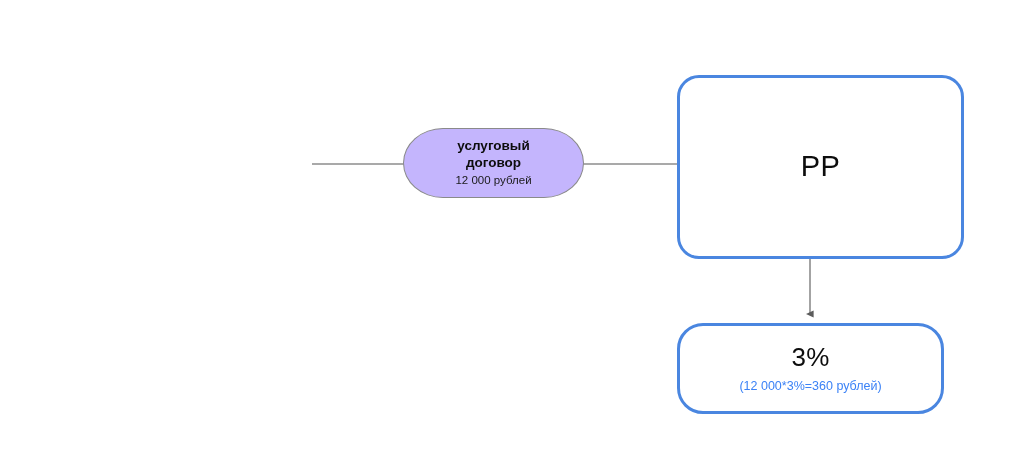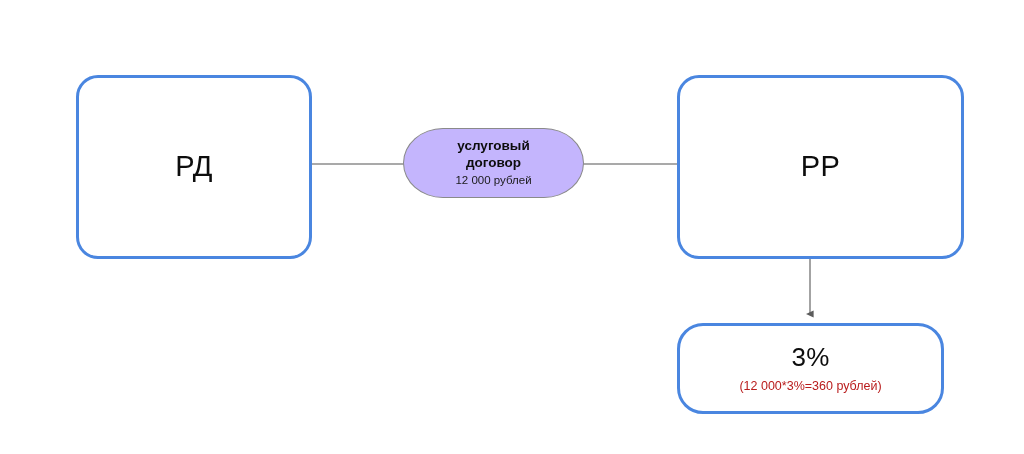--- a/index.html
+++ b/index.html
@@ -40,21 +40,21 @@
     font-weight: 400;
     line-height: 1.08;
     letter-spacing: 0.3px;
     color: #0d0d0d;
     white-space: nowrap;
   }
   .node-sub {
     font-size: 12.5px;
     font-weight: 400;
     line-height: 1.2;
-    color: #b91c1c;
+    color: #3b82f6;
     margin-top: 7px;
     white-space: nowrap;
   }
   #node-rd {
     left: 76px;
     top: 75px;
     width: 236px;
     height: 184px;
   }
   #node-rr {
@@ -116,23 +116,20 @@
     <defs>
       <marker id="arrowhead" markerWidth="9" markerHeight="9" refX="4.2" refY="4.2" orient="auto" markerUnits="userSpaceOnUse">
         <path d="M0.6,0.6 L7.8,0.6 L4.2,8.2 Z" fill="#5c5c5c"></path>
       </marker>
     </defs>
     <line x1="312" y1="164" x2="404" y2="164" stroke="#8c8c8c" stroke-width="1.6"></line>
     <line x1="583" y1="164" x2="677" y2="164" stroke="#8c8c8c" stroke-width="1.6"></line>
     <line x1="810" y1="259" x2="810" y2="314" stroke="#8c8c8c" stroke-width="1.6" marker-end="url(#arrowhead)"></line>
   </svg>
 
-  <div class="node" id="node-rd">
-    <div class="node-title">РД</div>
-  </div>
 
   <div class="node" id="node-rr">
     <div class="node-title">РР</div>
   </div>
 
   <div class="node" id="node-commission">
     <div class="node-title">3%</div>
     <div class="node-sub">(12 000*3%=360 рублей)</div>
   </div>
 

